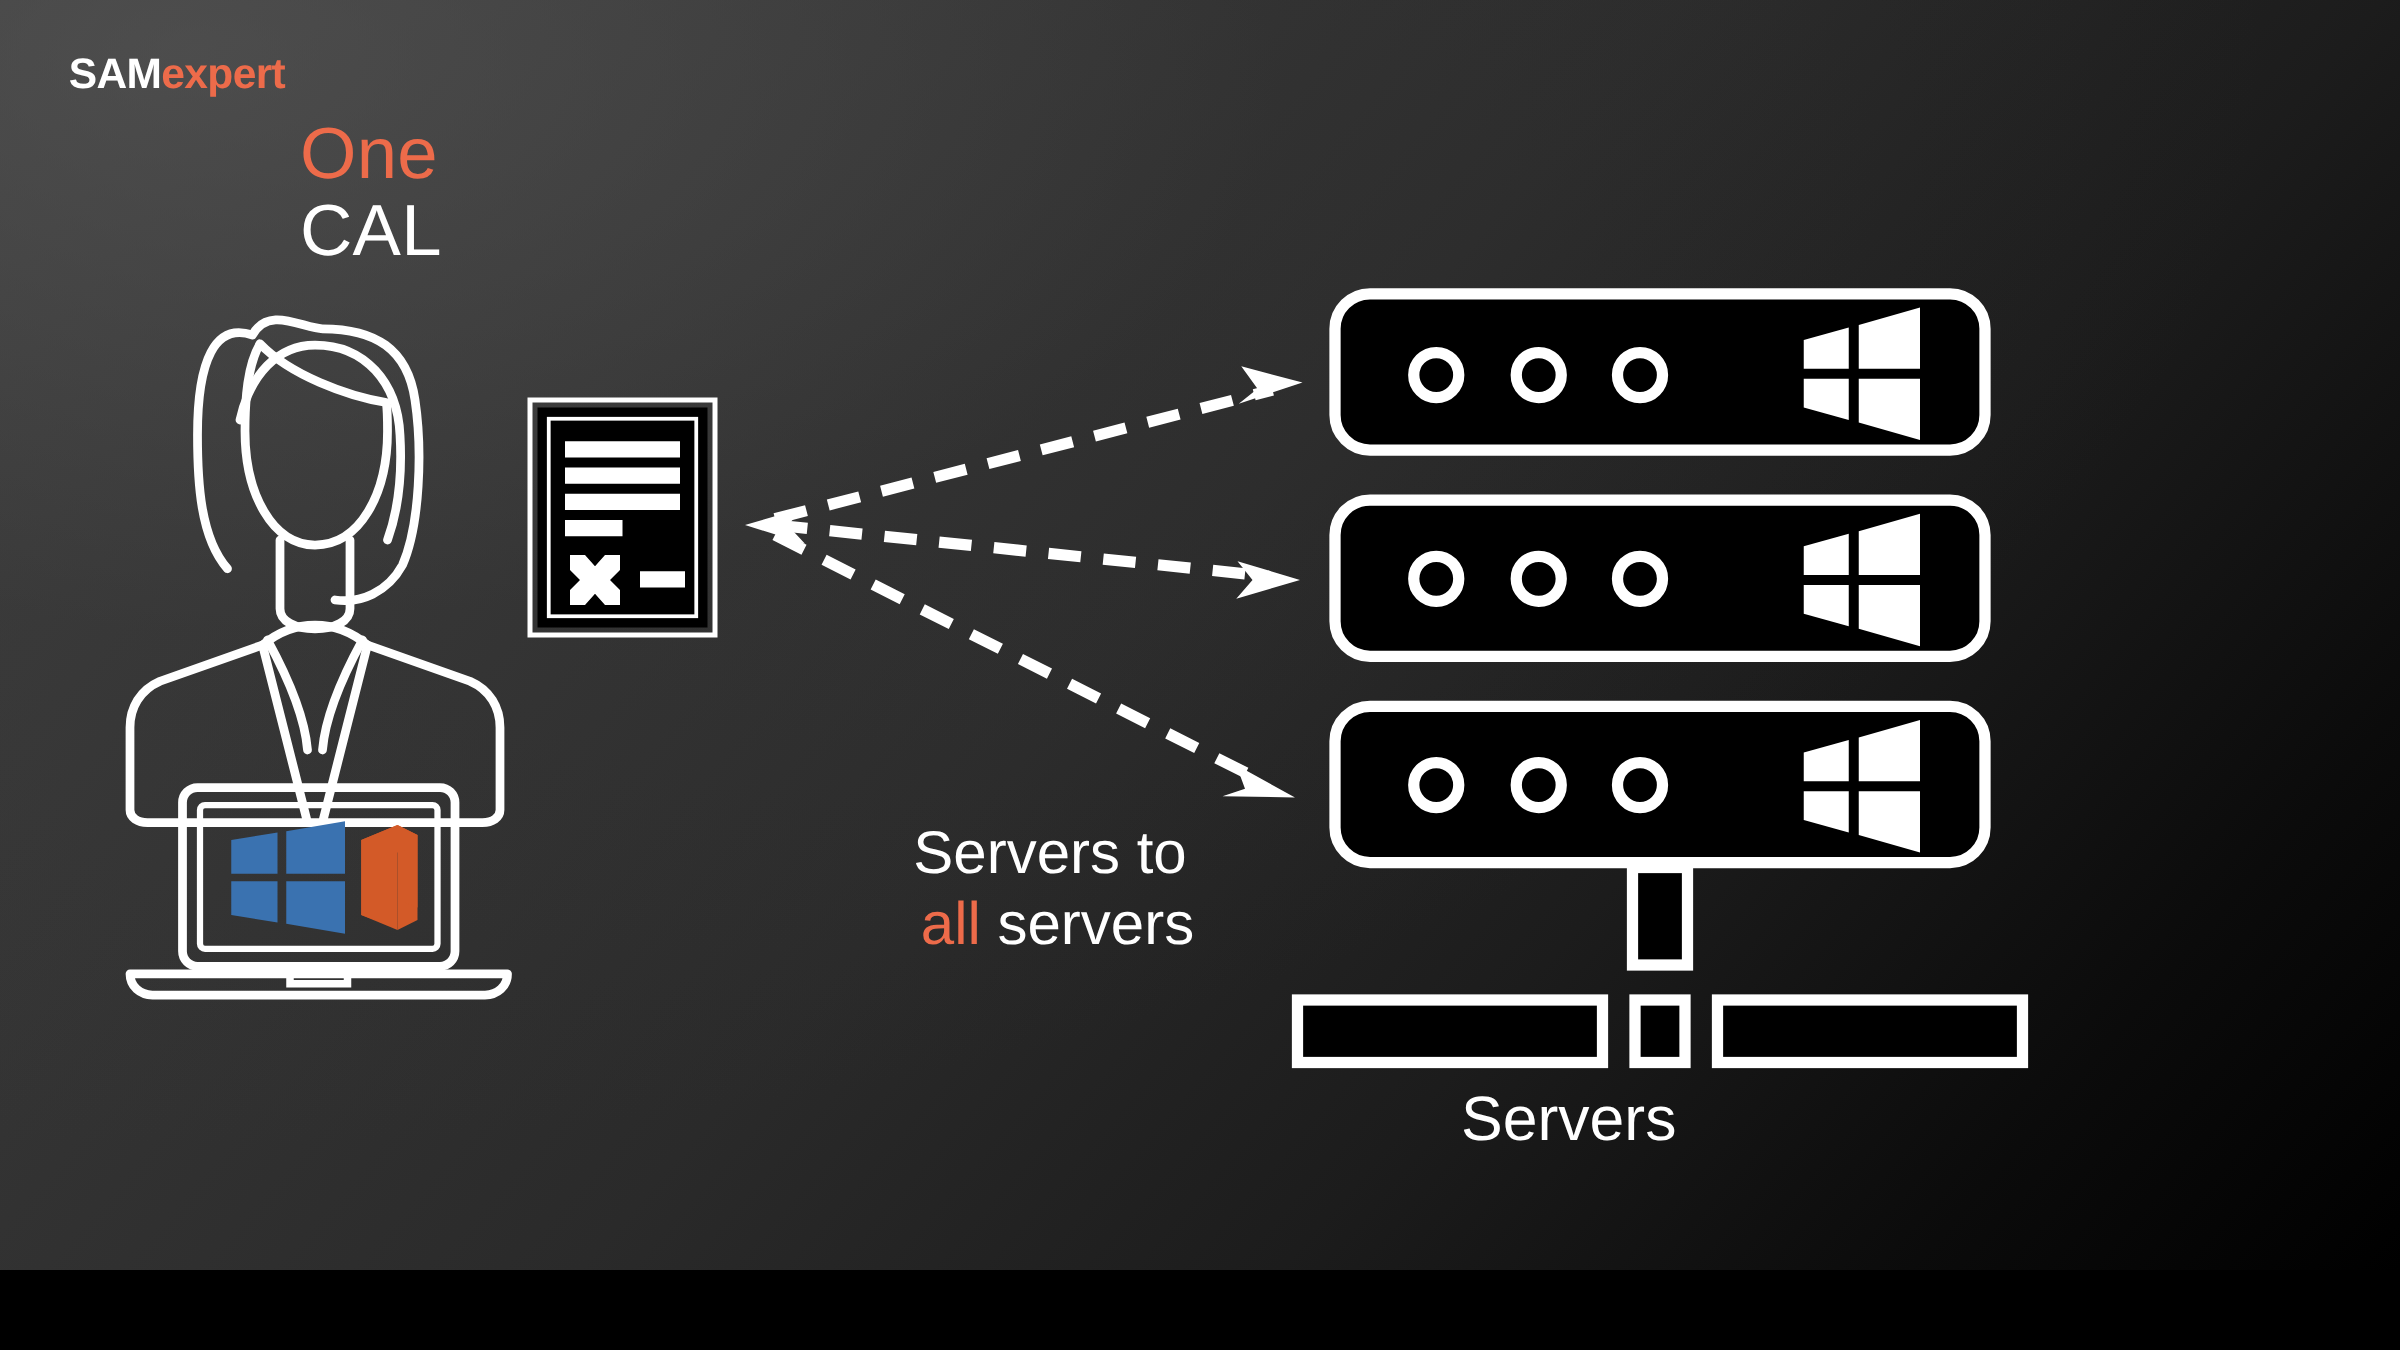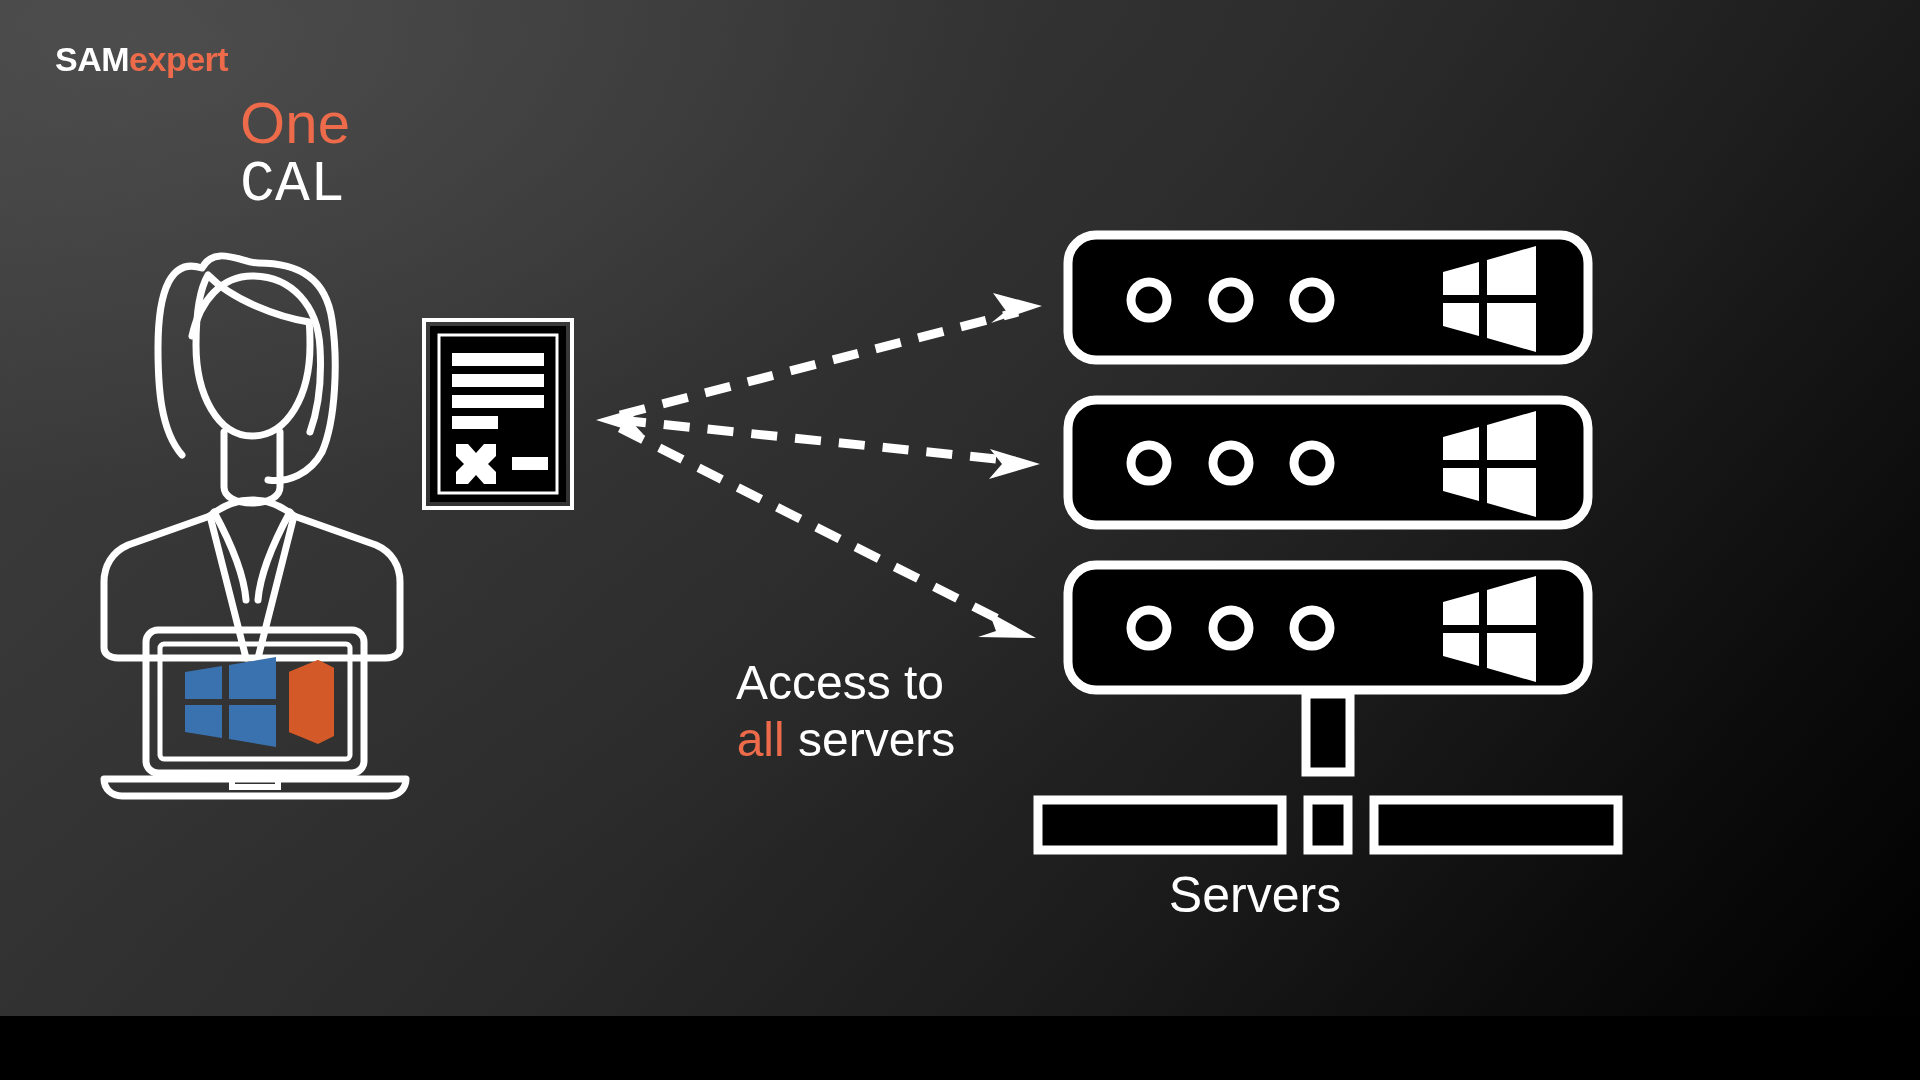--- a/index.html
+++ b/index.html
@@ -43,21 +43,21 @@
     width: 480px;
     text-align: left;
     color: #ffffff;
     font-size: 58px;
     line-height: 1.07;
     font-weight: 300;
     letter-spacing: 0.2px;
   }
   #headline .one { color: #ED6B4A; display: block; }
   #headline .l2 { display: block; }
-  #headline .l3 { display: block; font-family: Liberation Mono, monospace; }
+  #headline .l3 { display: block; }
 
   
   #access-caption {
     position: absolute;
     left: 650px;
     top: 6355px;
     width: 380px;
     text-align: center;
     color: #ffffff;
     font-size: 48px;
@@ -89,21 +89,21 @@
   <div id="logo">
     <span class="sam">SAM</span><span class="expert">expert</span>
   </div>
 
   <div id="headline">
     <span class="one">One</span>
     <span class="l3">CAL</span>
   </div>
 
   <div id="access-caption" style="top:655px">
-    <div>Access to</div>
+    <div>Servers to</div>
     <div><span class="hl">all</span><span> servers</span></div>
   </div>
 
   <div id="servers-caption">Servers</div>
 
   <svg class="layer" width="1920" height="1080" viewBox="0 0 1920 1080">
 
     <g fill="none" stroke="#ffffff" stroke-width="7" stroke-linejoin="round" stroke-linecap="round">
 
       <path d="M182 455

